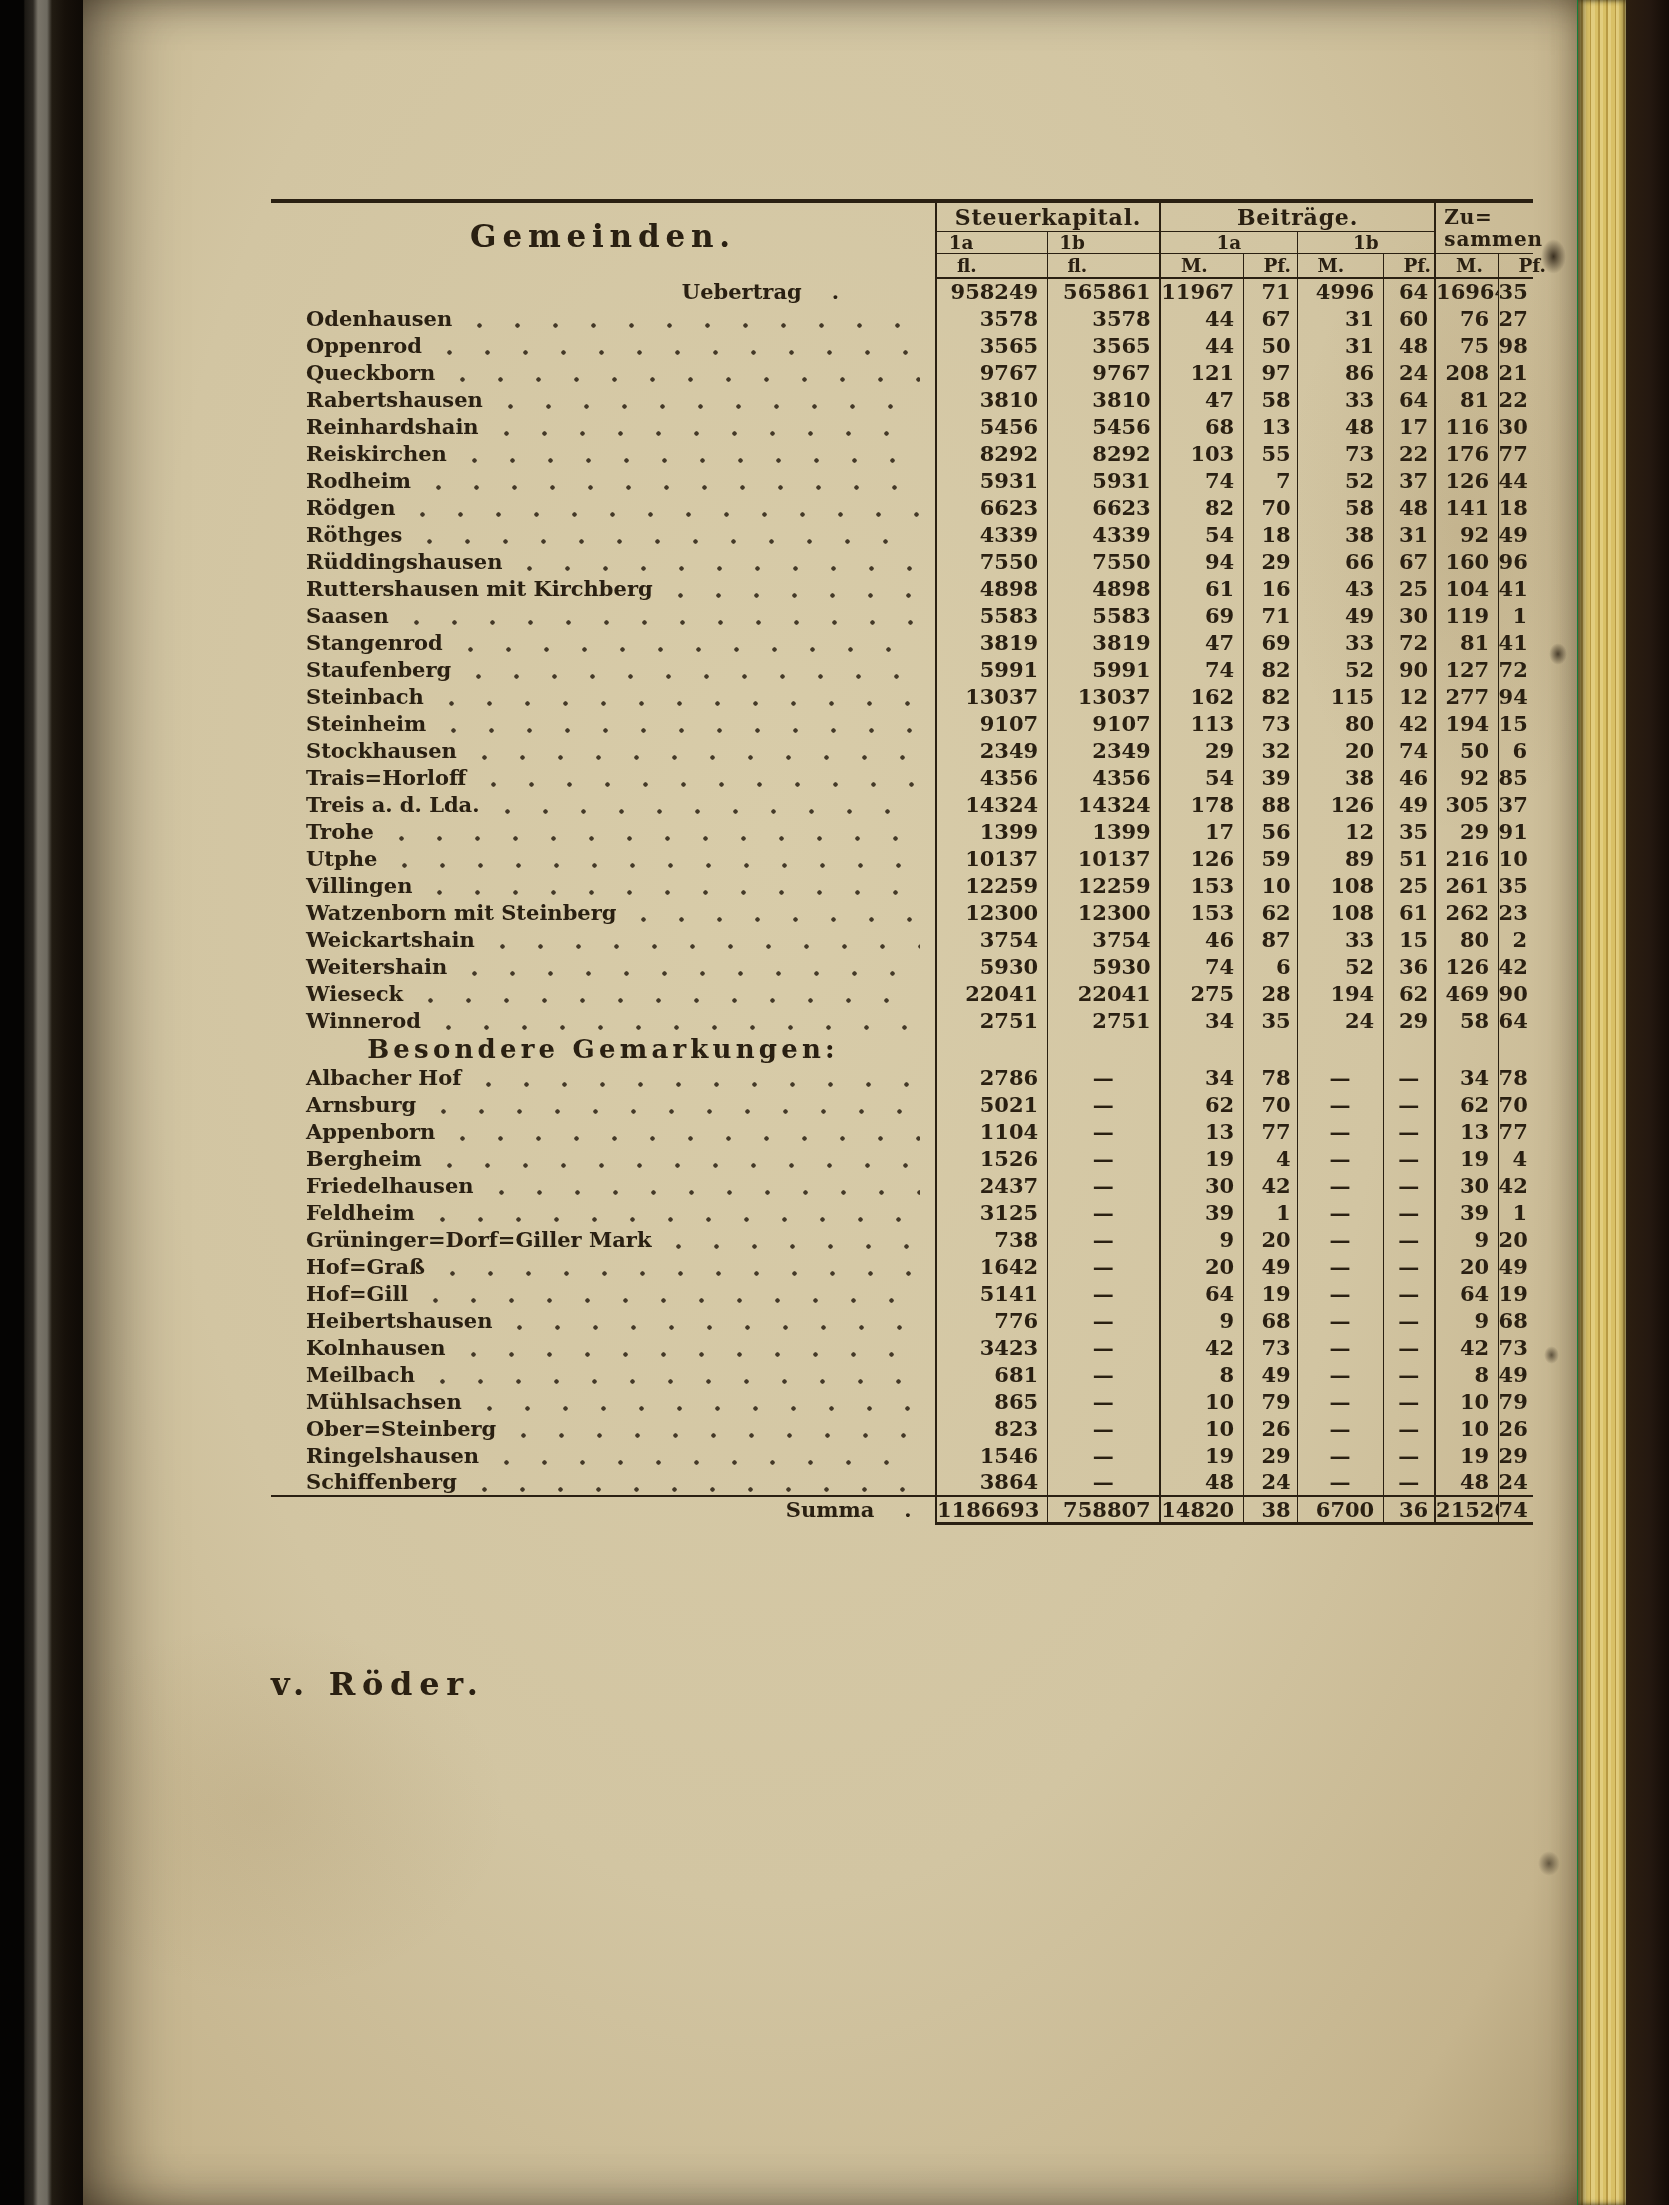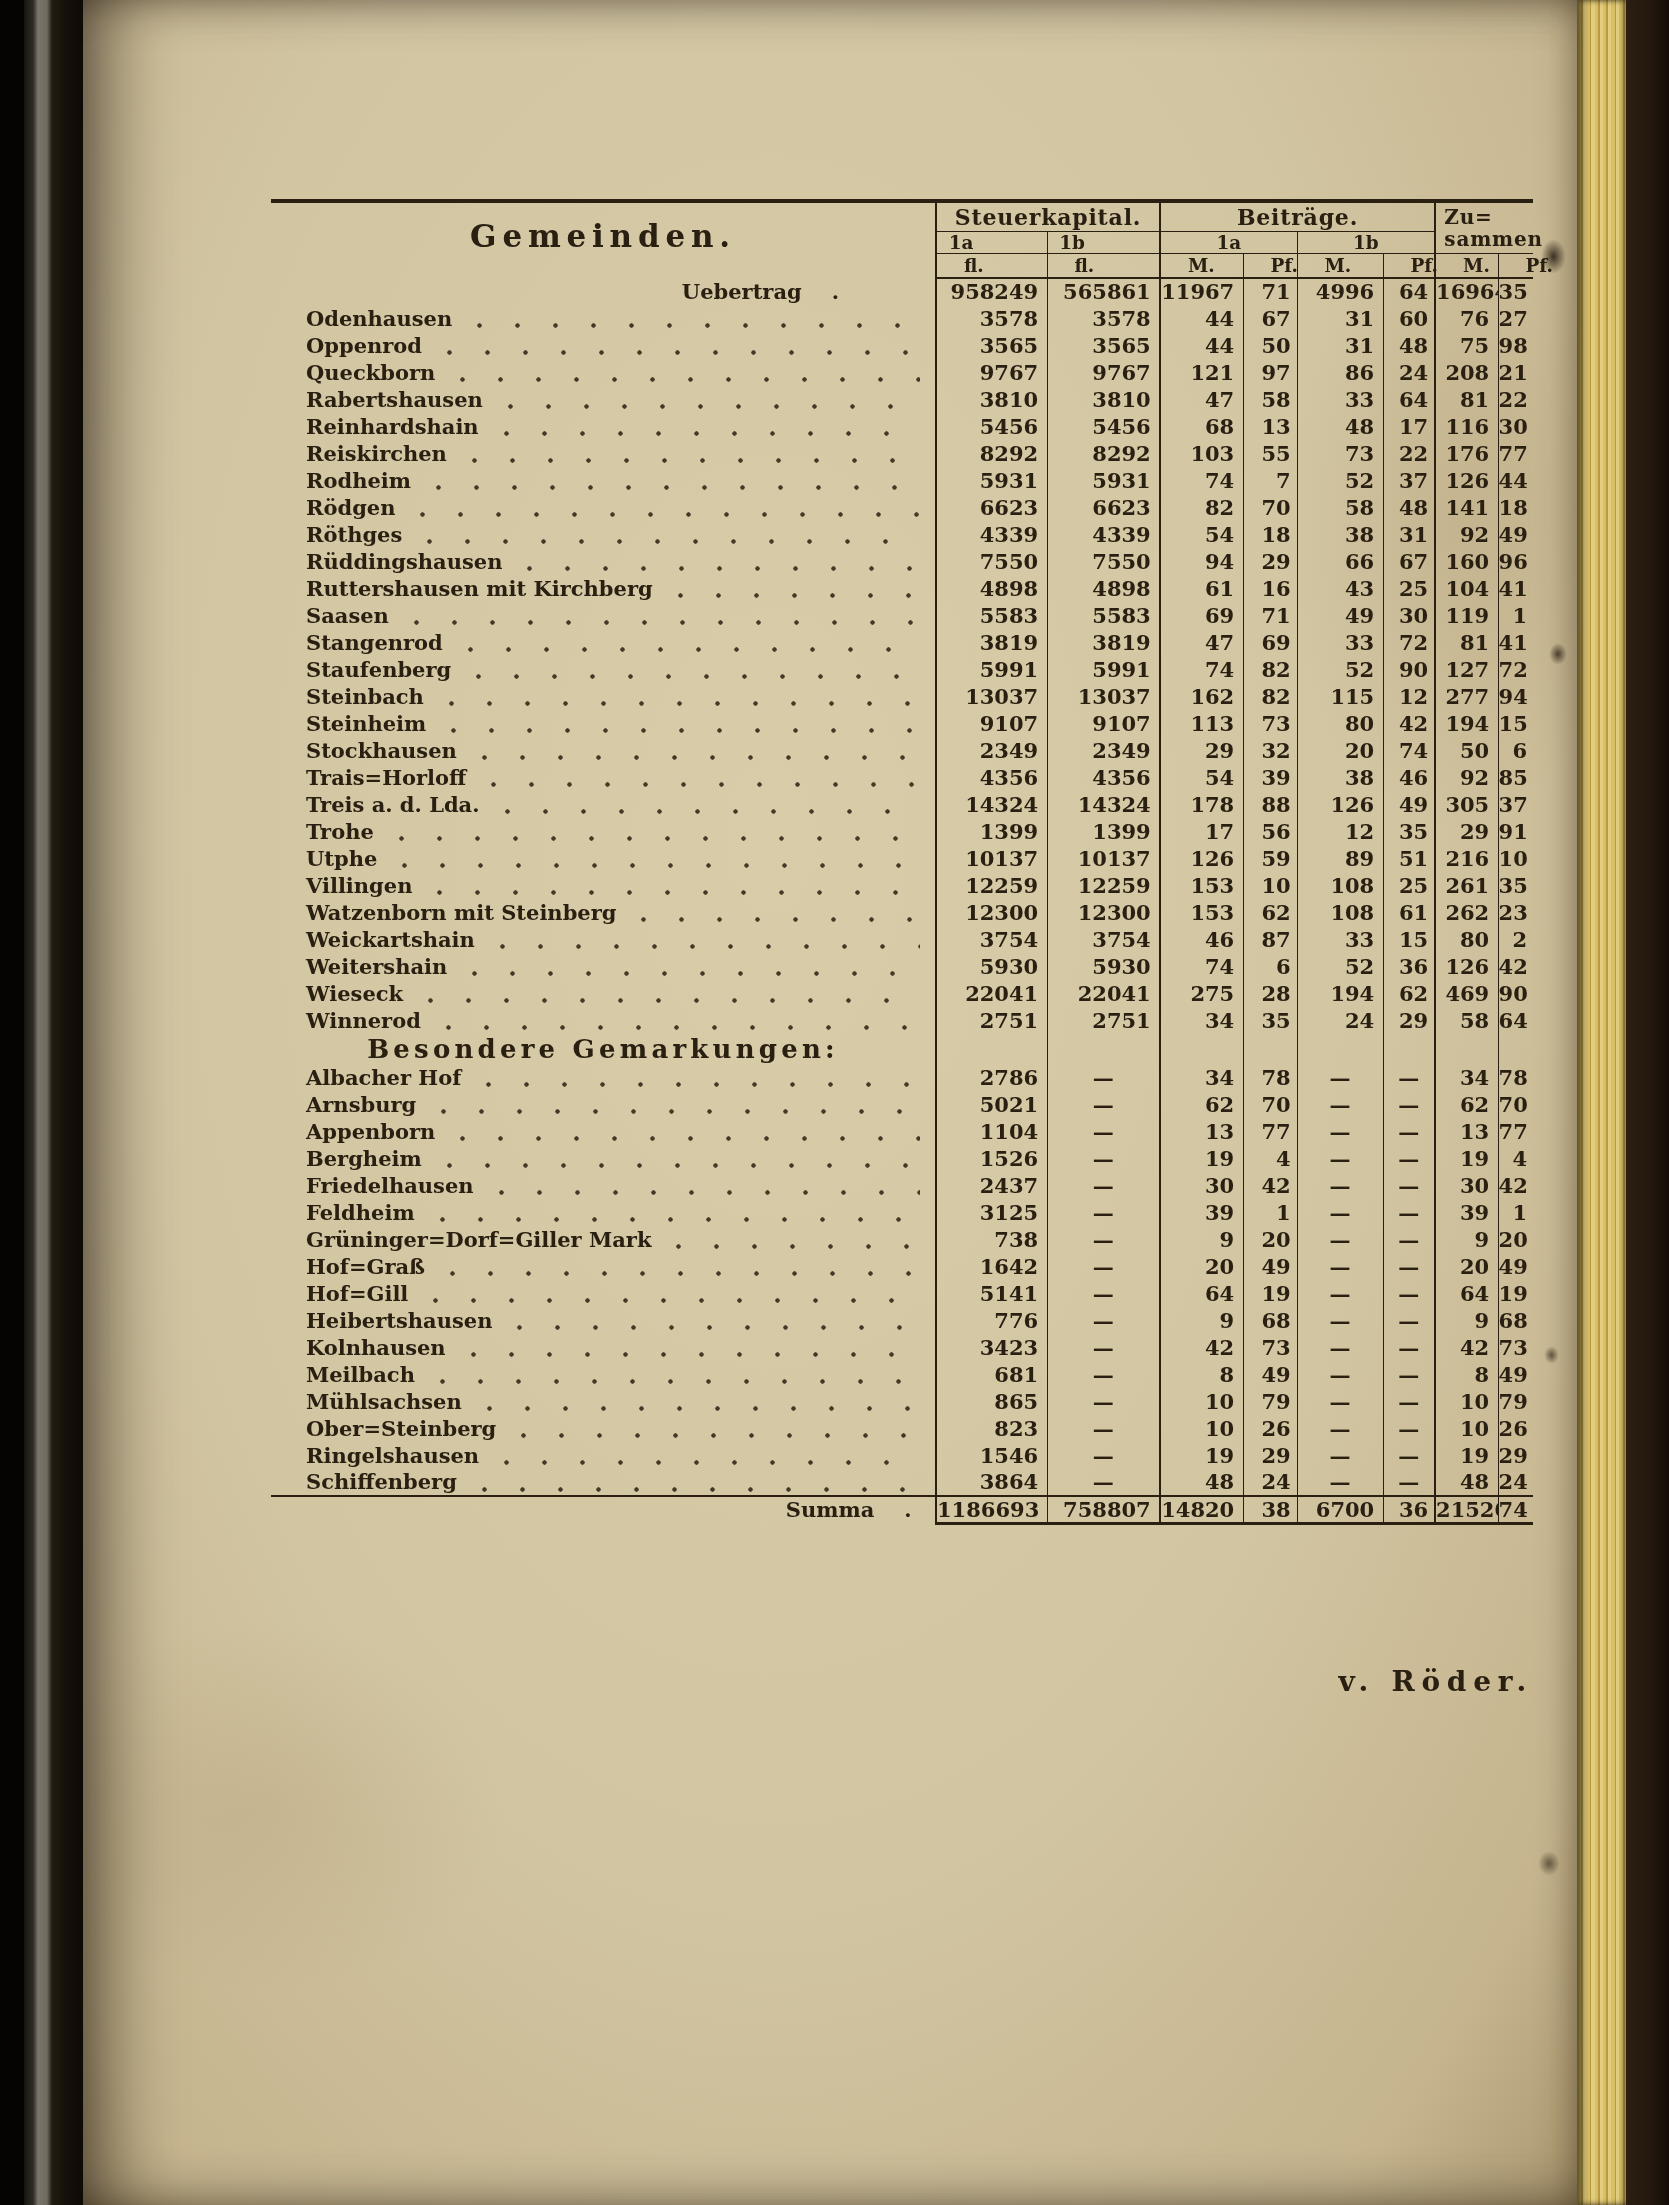--- a/index.html
+++ b/index.html
@@ -63,21 +63,21 @@
   col.c-m1{ width:83px; }  col.c-p1{ width:54px; }
   col.c-m2{ width:86px; }  col.c-p2{ width:52px; }
   col.c-m3{ width:63px; }   col.c-p3{ width:35px; }
 
   th{ font-weight:bold; color:var(--ink); }
   .h-gem{ font-size:31px; letter-spacing:5.8px; text-align:center; vertical-align:middle; padding-bottom:8.3px; }
   .h-grp{ font-size:22px; letter-spacing:0.8px; text-align:center; height:30px;
     border-bottom:1.7px solid var(--ink); }
   .h-zus{ text-align:left; padding-left:8.3px; font-size:20px; line-height:1.12; vertical-align:top; padding-top:2.5px; }
   .h-sub{ font-size:18.4px; height:22.5px; text-align:center; border-bottom:1.7px solid var(--ink); }
-  .h-unit{ font-size:18.4px; height:24px; text-align:left; padding-left:27px; border-bottom:2.5px solid var(--ink); }
+  .h-unit{ font-size:18.4px; height:24px; text-align:left; padding-left:20px; border-bottom:2.5px solid var(--ink); }
   .al{ text-align:left; padding-left:11.7px; }
 
   .b-strong{ border-left:2.5px solid var(--ink); }
   .b-med{ border-left:1.7px solid var(--ink); }
   .b-thin{ border-left:0.8px solid var(--ink); }
 
   tbody td{ font-size:21px; font-weight:bold; height:27px; padding:0;
     white-space:nowrap; overflow:hidden; }
   tbody td:nth-child(2){ border-left:2.5px solid var(--ink); }
   tbody td:nth-child(3){ border-left:1.3px solid var(--ink); }
@@ -108,22 +108,22 @@
   td.cell-section{ text-align:center; font-size:26px; letter-spacing:4.2px; padding-left:0; }
 
   tr.row-total td{ border-top:2.1px solid var(--ink); }
   tr.row-total td:not(:first-child){ border-bottom:3.3px solid var(--ink); }
 
   
   .footer{ position:absolute; left:188px; top:1563px; width:1290px;
     color:var(--ink); font-size:22px; font-weight:bold; line-height:34px; }
   .footer p{ text-indent:93px; }
   .spaced-name{ letter-spacing:5px; }
-  .signature{ position:absolute; left:188px; top:1665px; width:1262px; text-align:right;
-    color:var(--ink); font-size:28px; font-weight:bold; letter-spacing:6.7px; }
+  .signature{ position:absolute; left:188px; top:1665px; width:1262px; text-align:left;
+    color:var(--ink); font-size:32px; font-weight:bold; letter-spacing:6.7px; }
 </style>
 </head>
 <body>
 
 <div class="scene">
   <div class="spine"></div>
   <div class="page">
 
     <div class="table-wrap">
       <table>

